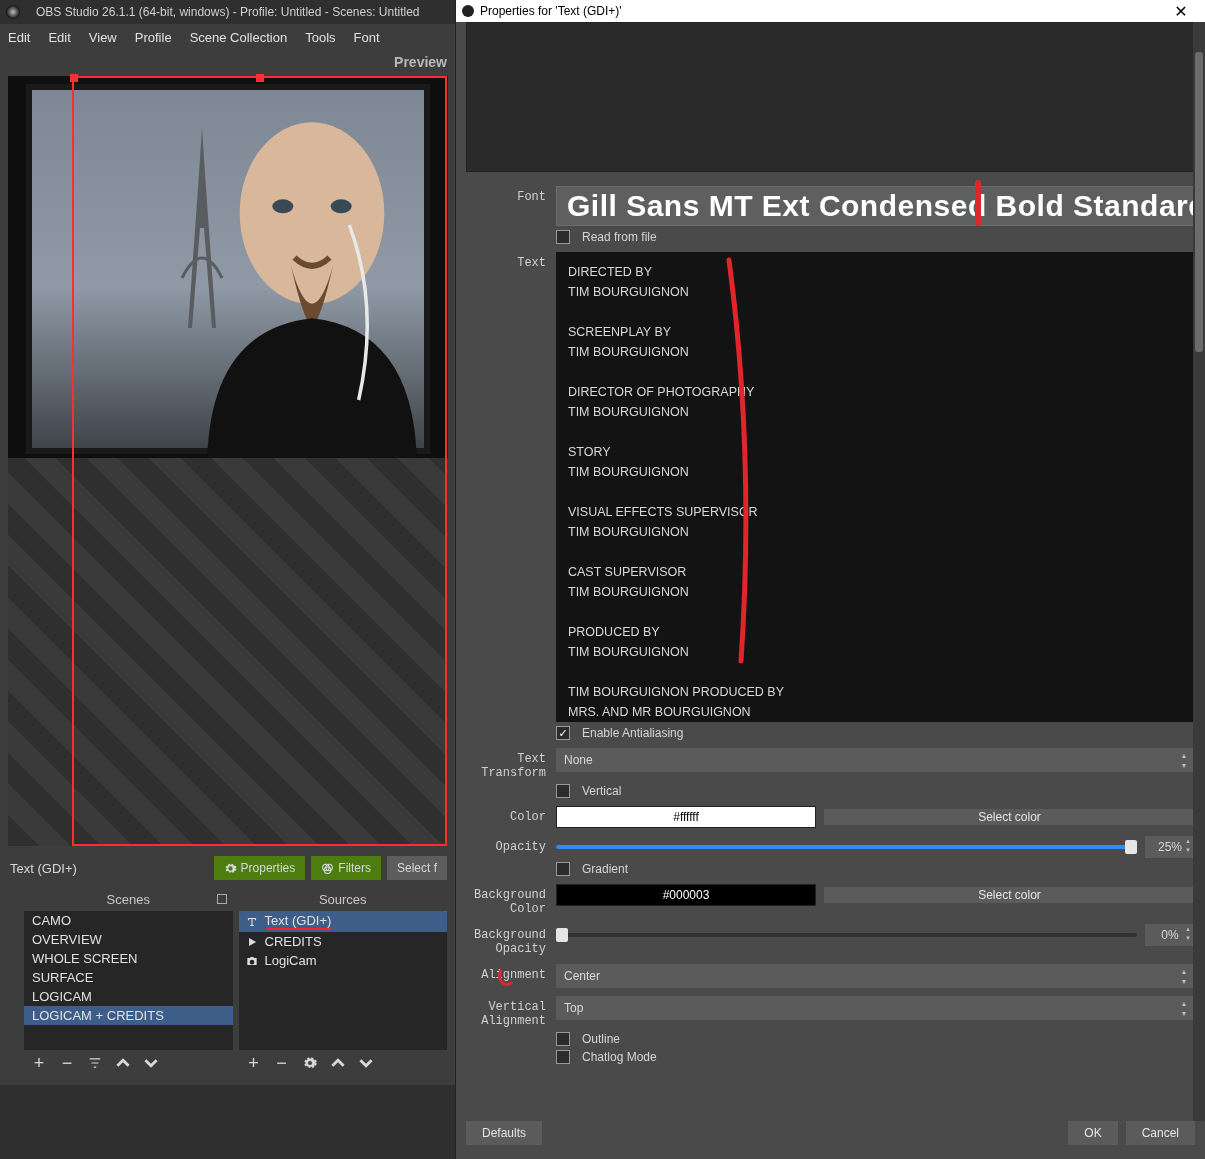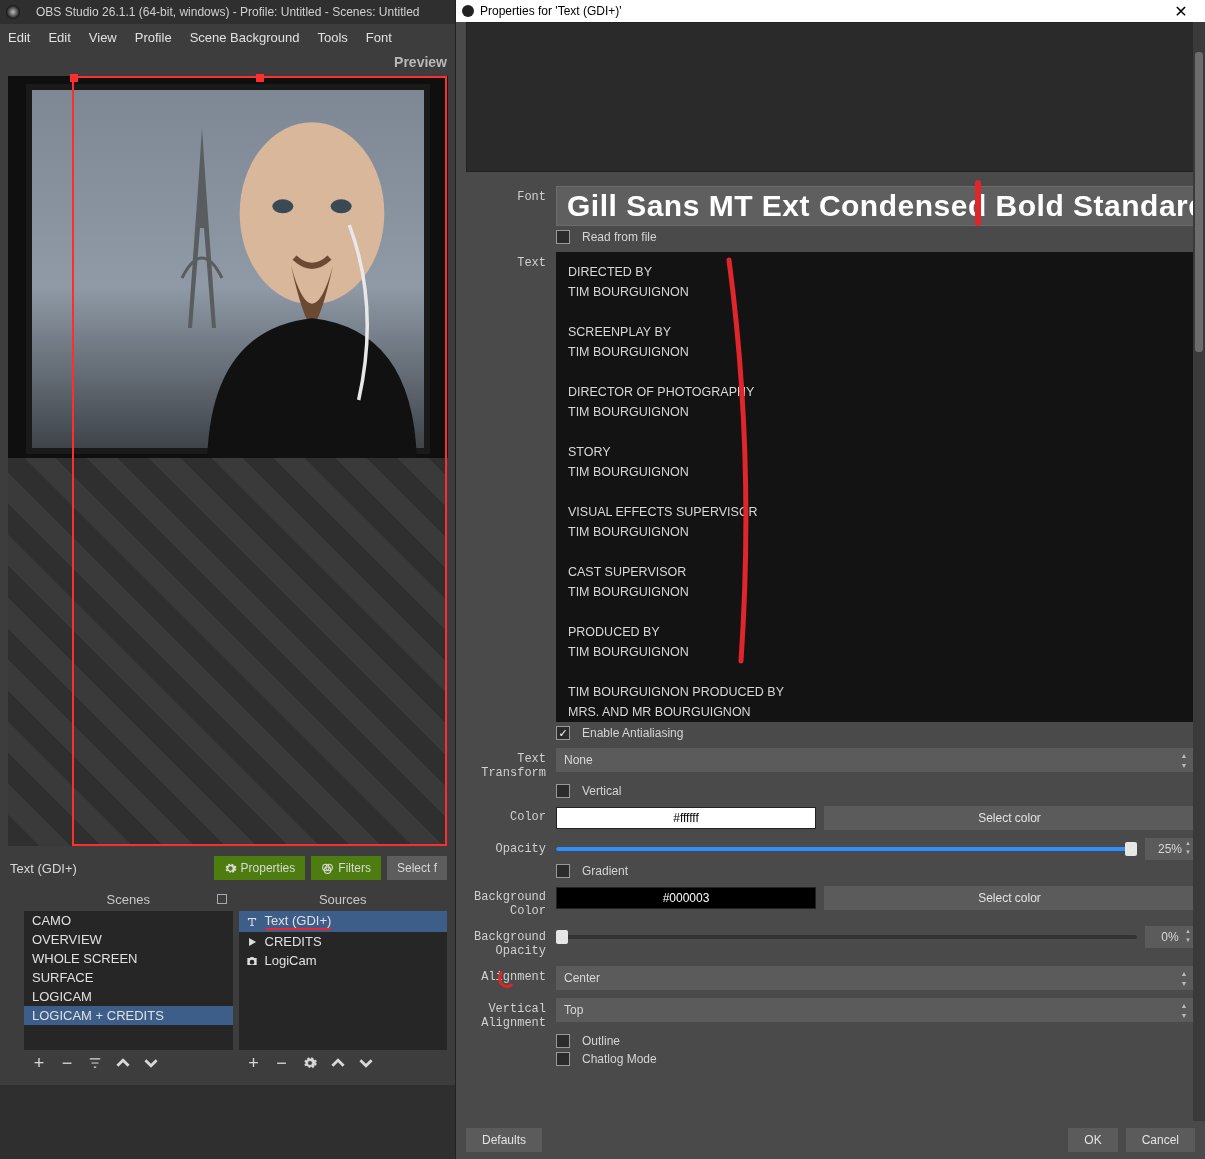--- a/index.html
+++ b/index.html
@@ -58,21 +58,21 @@
   .props-preview{ margin:0 10px; height:150px; background:#2a2a2a; border:1px solid #222;}
   .form { margin-top:14px; padding-right:10px; }
   .form-row { display:flex; align-items:flex-start; margin-top:8px; }
   .form-row.tight{margin-top:4px}
   .form-label { width:100px; text-align:right; padding-right:10px; color:#d0d0d0; padding-top:4px; font-size:12px;font-family:Liberation Mono, monospace;}
   .form-field { flex:1; display:flex; align-items:center; gap:8px; }
 
   .red-mark-v { position:absolute; width:6px; background:#e0262b; border-radius:3px; }
 
   .font-box { flex:0 0 auto; padding:2px 10px; background:#5f5f5f; border:1px solid #6c6c6c; font-family:"Arial Narrow","Impact",sans-serif; font-stretch:condensed; font-weight:700; font-size:30px; color:#fff; letter-spacing:0.5px;}
-  .widebtn { flex:1; height:24px; background:#5b5b5b; border:none; color:#e4e4e4; font-size:12px; cursor:pointer;}
+  .widebtn { flex:1; height:16px; background:#5b5b5b; border:none; color:#e4e4e4; font-size:12px; cursor:pointer;}
 
   .chk { width:14px; height:14px; border:1px solid #999; background:#2c2c2c; display:inline-flex; align-items:center; justify-content:center; cursor:pointer; }
   .chk.checked::after{content:"✓"; color:#fff; font-size:11px; line-height:11px;}
   .chk-label{color:#d4d4d4; font-size:12px; margin-left:4px;}
 
   .textarea { width:100%; height:470px; background:#131313; color:#d8d8d8; border:none; padding:10px 12px; font-size:12.5px; line-height:1.6; resize:none; font-family:inherit; white-space:pre-wrap; overflow:auto;}
 
   .select-box{ flex:1; height:24px; background:#5b5b5b; color:#d8d8d8; display:flex; align-items:center; padding:0 8px; position:relative; font-size:12px;}
   .select-box .spin{position:absolute; right:4px; top:2px; bottom:2px; width:14px; display:flex; flex-direction:column;}
   .select-box .spin div{flex:1; display:flex; align-items:center; justify-content:center; font-size:7px; color:#bbb;}
@@ -83,42 +83,42 @@
 
   .slider-track{ flex:1; height:4px; background:#333; position:relative; border-radius:2px;}
   .slider-fill{ position:absolute; left:0; top:0; bottom:0; background:#2e8eff; border-radius:2px;}
   .slider-thumb{ position:absolute; top:-5px; width:12px; height:14px; background:#e6e6e6; border-radius:2px;}
   .pctbox{ width:50px; height:22px; background:#5b5b5b; display:flex; align-items:center; justify-content:center; font-size:12px; position:relative;}
   .pctbox .spin{position:absolute;right:2px;top:2px;bottom:2px;width:10px;display:flex;flex-direction:column}
   .pctbox .spin div{flex:1;font-size:6px;color:#bbb;text-align:center}
 
   .red-arc{position:absolute; width:18px; height:20px; border:3px solid #e0262b; border-right-color:transparent; border-top-color:transparent; border-radius:50%;}
 
-  .btnbar{ position:absolute; left:0; right:0; bottom:0; height:38px; display:flex; align-items:center; padding:0 10px; gap:8px; background:#4a4a4a;}
+  .btnbar{ position:absolute; left:0; right:0; bottom:0; height:38px; display:flex; padding:0 10px; gap:8px; background:#4a4a4a;}
   .btnbar .spacer{flex:1}
   .stdbtn{ height:24px; background:#5b5b5b; border:none; color:#e4e4e4; font-size:12px; padding:0 16px; cursor:pointer;}
 
   
   .rscroll{position:absolute; right:0; top:22px; bottom:38px; width:12px; background:#3a3a3a;}
   .rscroll .thumb{position:absolute; left:2px; right:2px; top:30px; height:300px; background:#6c6c6c; border-radius:3px;}
 </style>
 </head>
 <body>
 
 <div class="obs-window">
   <div class="obs-titlebar">
     <span class="icon"></span>
     <span>OBS Studio 26.1.1 (64-bit, windows) - Profile: Untitled - Scenes: Untitled</span>
   </div>
   <div class="menubar">
     <span>Edit</span>
     <span>Edit</span>
     <span>View</span>
     <span>Profile</span>
-    <span>Scene Background</span>
+    <span>Scene Collection</span>
     <span>Tools</span>
     <span>Font</span>
   </div>
   <div class="preview-label">Preview</div>
 
   <div class="preview-area">
     <div class="webcam">
       <div class="wallpaper">
 
         <svg class="eiffel" viewBox="0 0 60 200">

